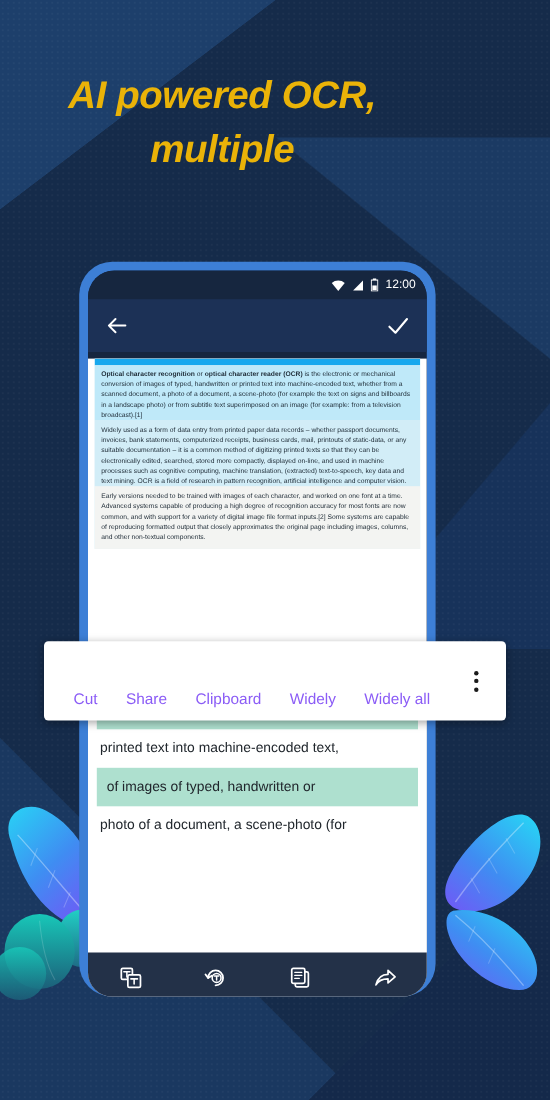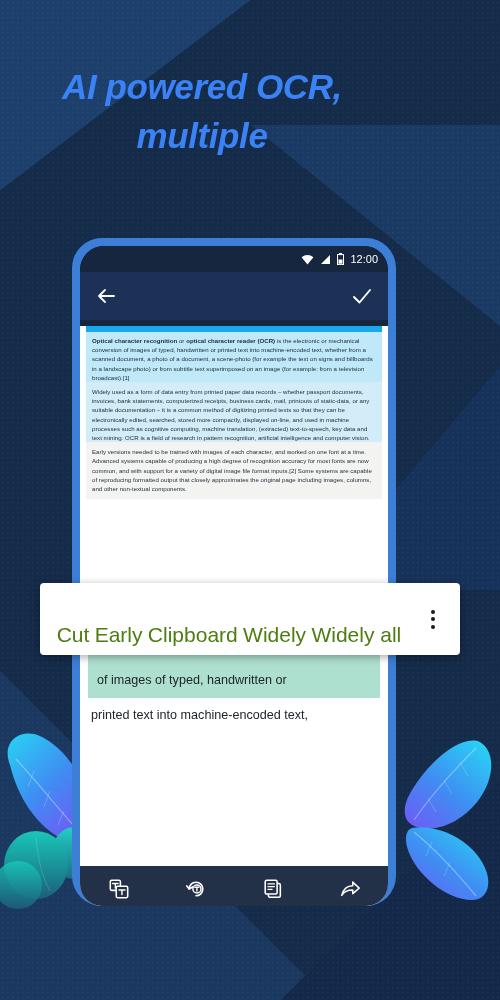--- a/index.html
+++ b/index.html
@@ -32,21 +32,21 @@
     background:linear-gradient(to top left,#14294a 0%,#14294a 49.8%,rgba(20,41,74,0) 50%);
   }
   .dots{
     position:absolute;inset:0;
     background-image:radial-gradient(rgba(255,255,255,.035) 1px, transparent 1px);
     background-size:5px 5px;
   }
   
   #headline{
     position:absolute;top:62px;left:0;width:404px;text-align:center;
-    color:#3b82f6;font-size:35px;line-height:49px;font-weight:bold;font-style:italic;
+    color:#eab308;font-size:35px;line-height:49px;font-weight:bold;font-style:italic;
     letter-spacing:-0.4px;z-index:6;
   }
   #headline span{display:block;}
   
   .deco{position:absolute;z-index:3;}
   
   #phone{
     position:absolute;left:72px;top:238px;width:324px;height:668px;
     border-radius:30px;background:#3d7fd6;padding:8px 8px 0 8px;
     box-sizing:border-box;z-index:5;
@@ -101,21 +101,21 @@
   }
   .navbtn{width:22px;height:22px;cursor:pointer;display:block;}
   
   #ctxmenu{
     position:absolute;left:40px;top:583px;width:420px;height:72px;
     background:#fff;border-radius:4px;z-index:9;
     display:flex;align-items:center;
     box-shadow:0 2px 8px rgba(0,0,0,.35);
   }
   .ctxitem{
-    font-size:21px;color:#4d7c0f;padding:0 0;cursor:pointer;white-space:nowrap;margin-top:32px;
+    font-size:14px;color:#8b5cf6;padding:0 0;cursor:pointer;white-space:nowrap;margin-top:32px;
   }
   #ctxitems{flex:1;display:flex;align-items:center;justify-content:space-around;padding:0 14px;}
   #ctxmore{width:30px;display:flex;flex-direction:column;align-items:center;gap:3.5px;margin-right:12px;cursor:pointer;}
   #ctxmore i{width:4px;height:4px;border-radius:50%;background:#1a1a1a;display:block;}
 </style>
 </head>
 <body>
 
 <div id="bg">
   <div class="tri tri-tl"></div>
@@ -207,22 +207,23 @@
         <p class="docpara p1">
           <b>Optical character recognition</b><span> or </span><b>optical character reader (OCR)</b><span> is the electronic or mechanical conversion of images of typed, handwritten or printed text into machine-encoded text, whether from a scanned document, a photo of a document, a scene-photo (for example the text on signs and billboards in a landscape photo) or from subtitle text superimposed on an image (for example: from a television broadcast).[1]</span>
         </p>
         <p class="docpara p2">Widely used as a form of data entry from printed paper data records – whether passport documents, invoices, bank statements, computerized receipts, business cards, mail, printouts of static-data, or any suitable documentation – it is a common method of digitizing printed texts so that they can be electronically edited, searched, stored more compactly, displayed on-line, and used in machine processes such as cognitive computing, machine translation, (extracted) text-to-speech, key data and text mining. OCR is a field of research in pattern recognition, artificial intelligence and computer vision.</p>
         <p class="docpara p3">Early versions needed to be trained with images of each character, and worked on one font at a time. Advanced systems capable of producing a high degree of recognition accuracy for most fonts are now common, and with support for a variety of digital image file format inputs.[2] Some systems are capable of reproducing formatted output that closely approximates the original page including images, columns, and other non-textual components.</p>
       </div>
 
       <div id="ocrlist">
           <div class="ocrline">character reader (OCR)</div>
           <div class="ocrline sel">is the electronic or mechanical conversion</div>
+          <div class="ocrline">printed text into machine-encoded text,</div>
           <div class="ocrline sel indent">of images of typed, handwritten or</div>
-          <div class="ocrline">printed text into machine-encoded text,</div>
+          <div class="ocrline">photo of a document, a scene-photo (for</div>
         </div>
 
       <div id="bottomnav">
         <svg class="navbtn" viewBox="0 0 24 24">
           <rect x="2.5" y="2.5" width="11" height="11" rx="1.5" fill="none" stroke="#fff" stroke-width="1.7"></rect>
           <path d="M5 6 H11 M8 6 V11" stroke="#fff" stroke-width="1.5" stroke-linecap="round"></path>
           <rect x="9" y="9" width="12.5" height="12.5" rx="1.5" fill="#233148" stroke="#fff" stroke-width="1.7"></rect>
           <path d="M12 13 H18.5 M15.2 13 V18" stroke="#fff" stroke-width="1.6" stroke-linecap="round"></path>
         </svg>
         <svg class="navbtn" viewBox="0 0 24 24">
@@ -241,21 +242,21 @@
         </svg>
       </div>
 
     </div>
   </div>
 </div>
 
 <div id="ctxmenu">
   <div id="ctxitems">
       <span class="ctxitem">Cut</span>
-      <span class="ctxitem">Early</span>
+      <span class="ctxitem">Share</span>
       <span class="ctxitem">Clipboard</span>
       <span class="ctxitem">Widely</span>
       <span class="ctxitem">Widely all</span>
     </div>
   <div id="ctxmore">
     <i></i>
     <i></i>
     <i></i>
   </div>
 </div>

